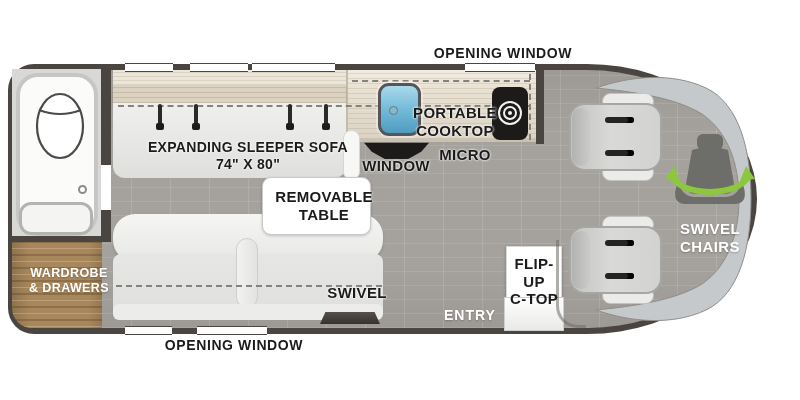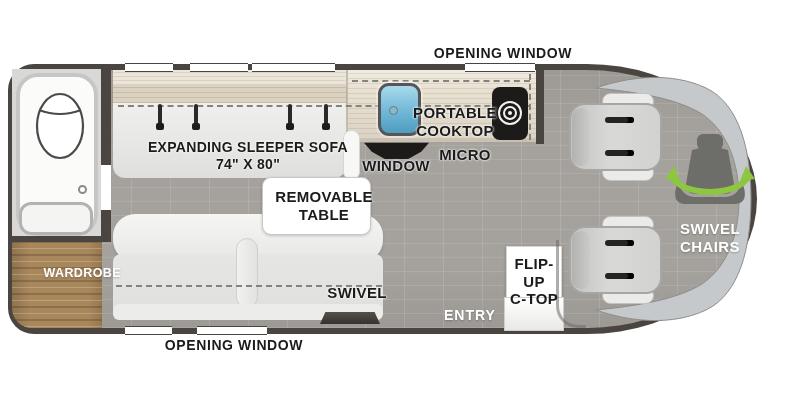--- a/index.html
+++ b/index.html
@@ -221,22 +221,23 @@
   <div class="lbl fs14" style="left:144px;top:337px;width:180px;letter-spacing:.6px;">
     <span>OPENING WINDOW</span>
   </div>
 
   <div class="lbl fs14" style="left:143px;top:139px;width:210px;">
     <div>EXPANDING SLEEPER SOFA</div>
     <div>74" X 80"</div>
   </div>
 
 
-  <div class="lbl-w fs12" style="left:29px;top:266px;width:92px;text-align:right;">
+  <div class="lbl-w fs12" style="left:23px;top:266px;width:92px;">
     <div>WARDROBE</div>
+    <div>&amp; DRAWERS</div>
   </div>
 
   <div class="lbl fs13" style="left:405px;top:104px;width:100px;">
     <div>PORTABLE</div>
     <div>COOKTOP</div>
   </div>
   <div class="lbl fs13" style="left:346px;top:157px;width:100px;">
     <span>WINDOW</span>
   </div>
   <div class="lbl fs13" style="left:425px;top:146px;width:80px;">

